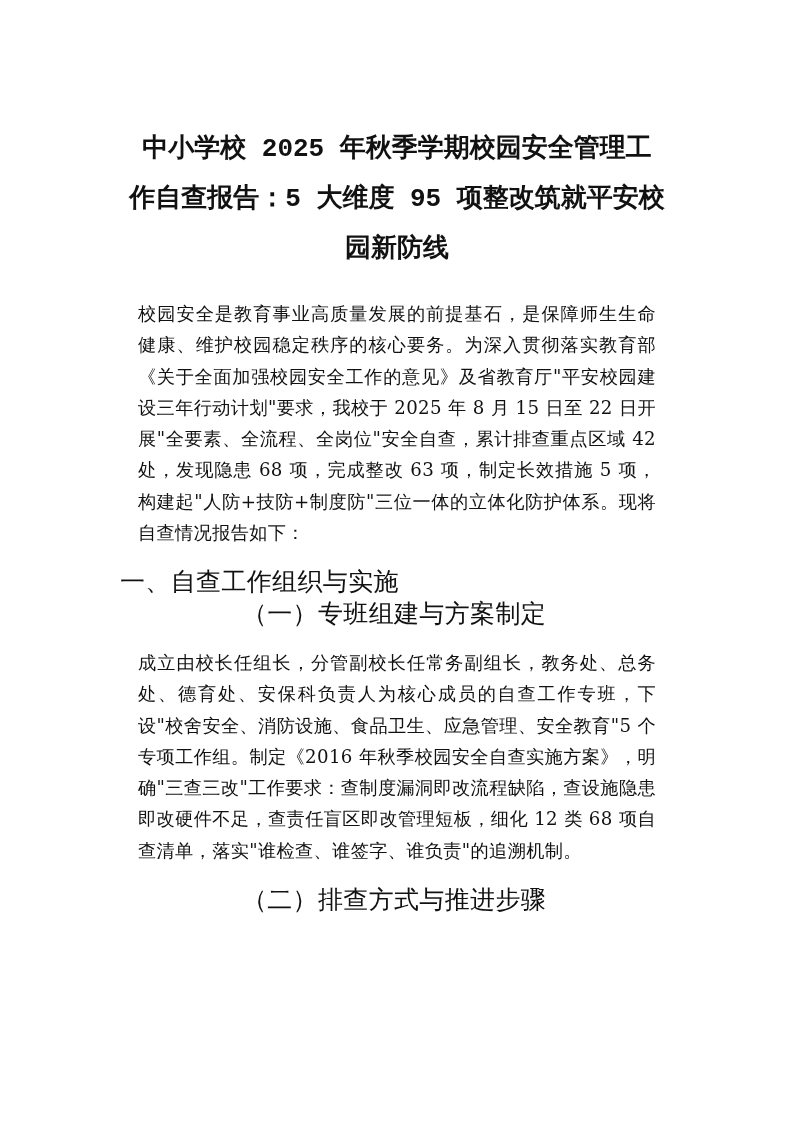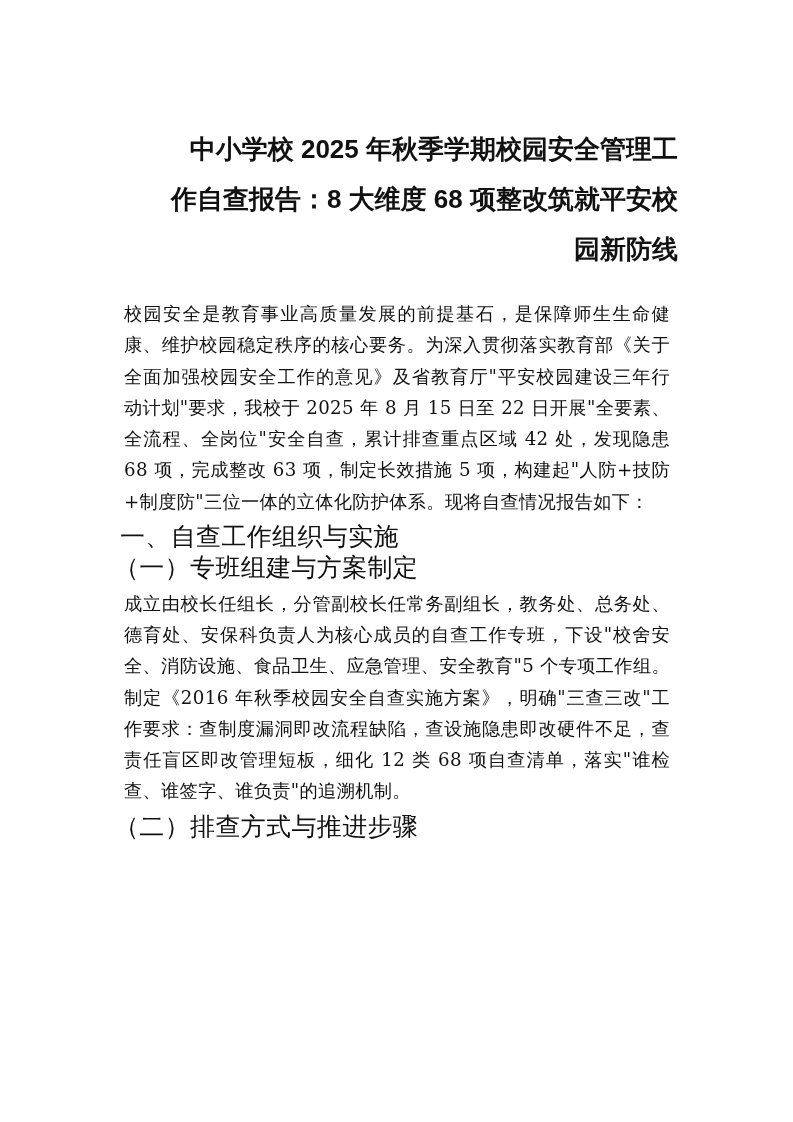--- a/index.html
+++ b/index.html
@@ -15,57 +15,58 @@
       color: #111111;
       font-family: "DejaVu Serif", "Liberation Serif", serif;
     }
     .page {
       position: absolute;
       left: 120px;
       top: 124px;
       width: 554px;
     }
     .title {
-      font-family: Liberation Sans, sans-serif;
+      font-family: Liberation Mono, monospace;
       font-weight: bold;
       font-size: 26px;
       line-height: 50px;
-      text-align: right;
+      text-align: center;
       margin: 0 -4px 0 -4px;
       letter-spacing: 0px;
       color: #111111;
     }
     .body {
       margin-top: 24px;
     }
     .para {
       font-size: 18.2px;
       line-height: 31.3px;
-      margin: 4px;
+      margin: 18px;
       text-align: justify;
       text-align-last: left;
       letter-spacing: 0.35px;
     }
     .heading-1, .heading-2 {
       font-size: 25px;
       line-height: 31.3px;
       margin: 0;
       letter-spacing: 0.35px;
     }
     .heading-2 {
       margin-left: -6px;
+      text-align: center;
     }
   </style>
 </head>
 <body>
 
 <div class="page">
   <div class="title">
     <div>中小学校 2025 年秋季学期校园安全管理工</div>
-    <div>作自查报告：8 大维度 68 项整改筑就平安校</div>
+    <div>作自查报告：5 大维度 95 项整改筑就平安校</div>
     <div>园新防线</div>
   </div>
 
   <div class="body">
     <p class="para">校园安全是教育事业高质量发展的前提基石，是保障师生生命健康、维护校园稳定秩序的核心要务。为深入贯彻落实教育部《关于全面加强校园安全工作的意见》及省教育厅"平安校园建设三年行动计划"要求，我校于 2025 年 8 月 15 日至 22 日开展"全要素、全流程、全岗位"安全自查，累计排查重点区域 42 处，发现隐患 68 项，完成整改 63 项，制定长效措施 5 项，构建起"人防+技防+制度防"三位一体的立体化防护体系。现将自查情况报告如下：</p>
 
     <p class="heading-1">一、自查工作组织与实施</p>
 
     <p class="heading-2">（一）专班组建与方案制定</p>
 

